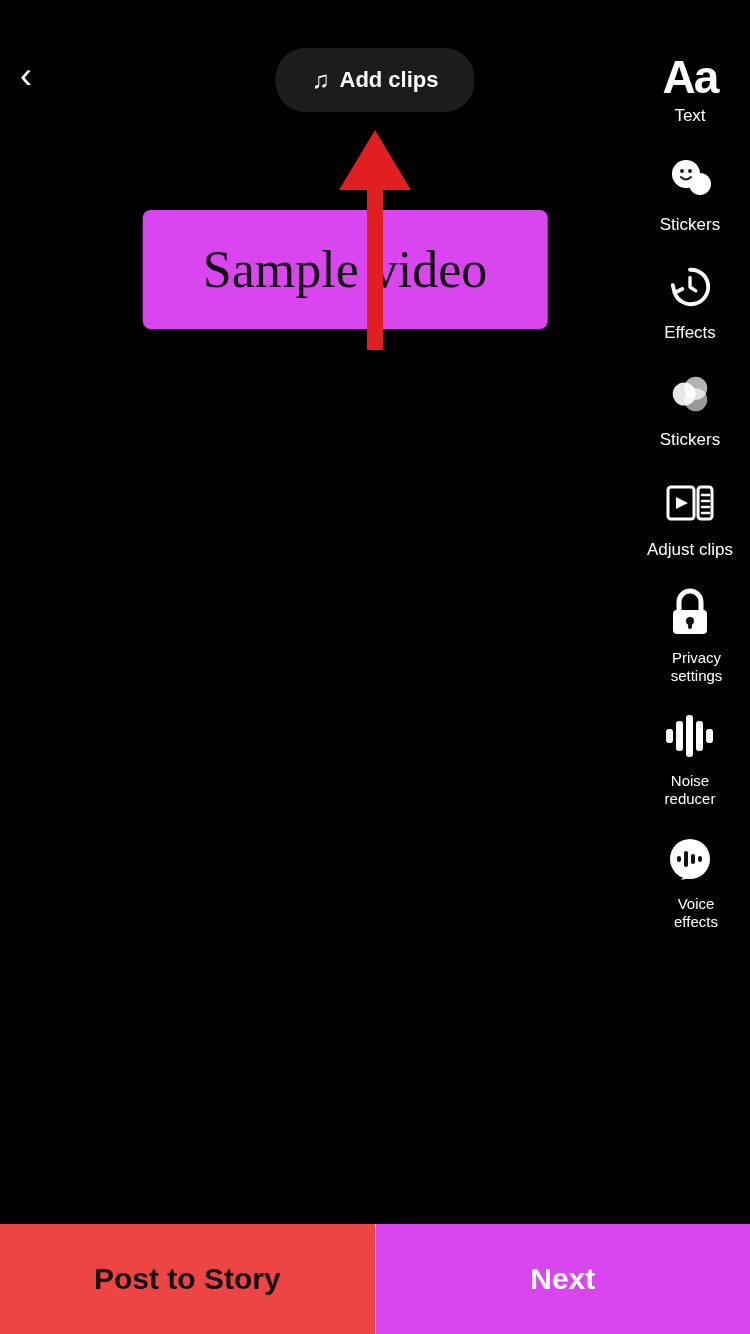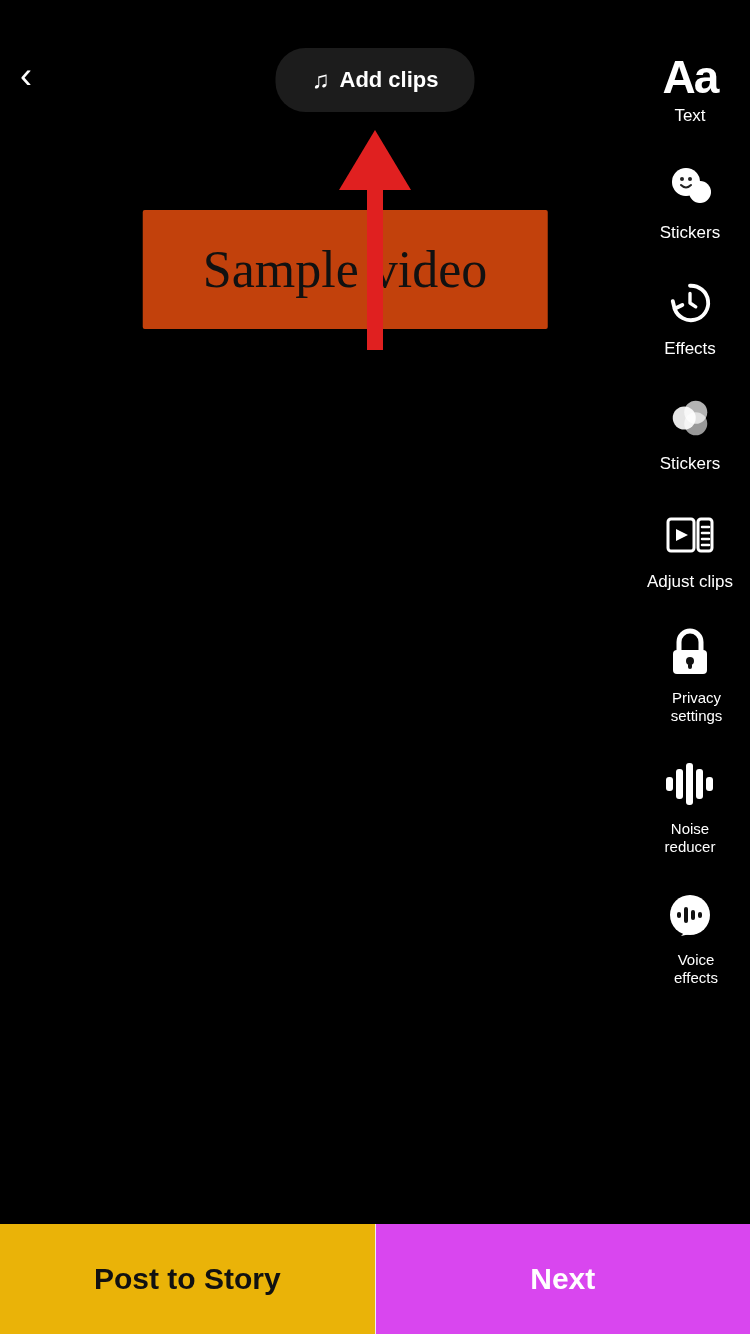--- a/index.html
+++ b/index.html
@@ -78,43 +78,43 @@
       margin-bottom: 0;
       order: -1;
     }
 
     
     .sample-video-label {
       position: absolute;
       top: 210px;
       left: 50%;
       transform: translateX(-50%) translateX(-30px);
-      background: #c2410c;
-      border-radius: 2px;
+      background: #d946ef;
+      border-radius: 8px;
       padding: 30px 60px;
       z-index: 4;
     }
 
     .sample-video-text {
       font-family: 'Brush Script MT', cursive;
       font-size: 52px;
       color: #111;
       white-space: nowrap;
     }
 
     
     .right-sidebar {
       position: absolute;
       right: 0;
       top: 40px;
       width: 120px;
       display: flex;
       flex-direction: column;
       align-items: flex-end;
-      gap: 8px;
+      gap: 0;
       z-index: 10;
     }
 
     .sidebar-item {
       display: flex;
       flex-direction: column;
       align-items: center;
       padding: 14px 6px;
       cursor: pointer;
       width: 100%;
@@ -197,21 +197,21 @@
       bottom: 0;
       left: 0;
       right: 0;
       height: 110px;
       display: flex;
       z-index: 20;
     }
 
     .post-story-btn {
       flex: 1;
-      background: #eab308;
+      background: #ef4444;
       border: none;
       font-size: 30px;
       font-weight: 600;
       color: #111;
       cursor: pointer;
       border-right: 1px solid #eee;
     }
 
     .next-btn {
       flex: 1;

